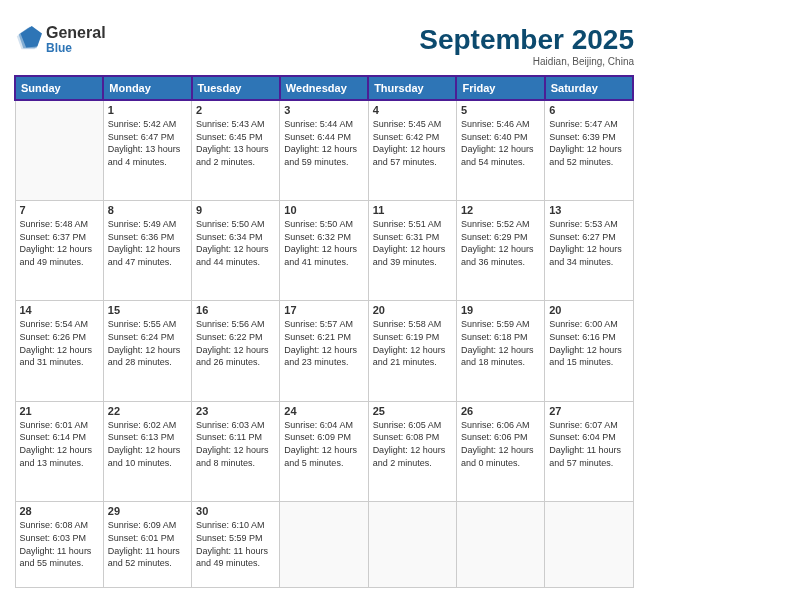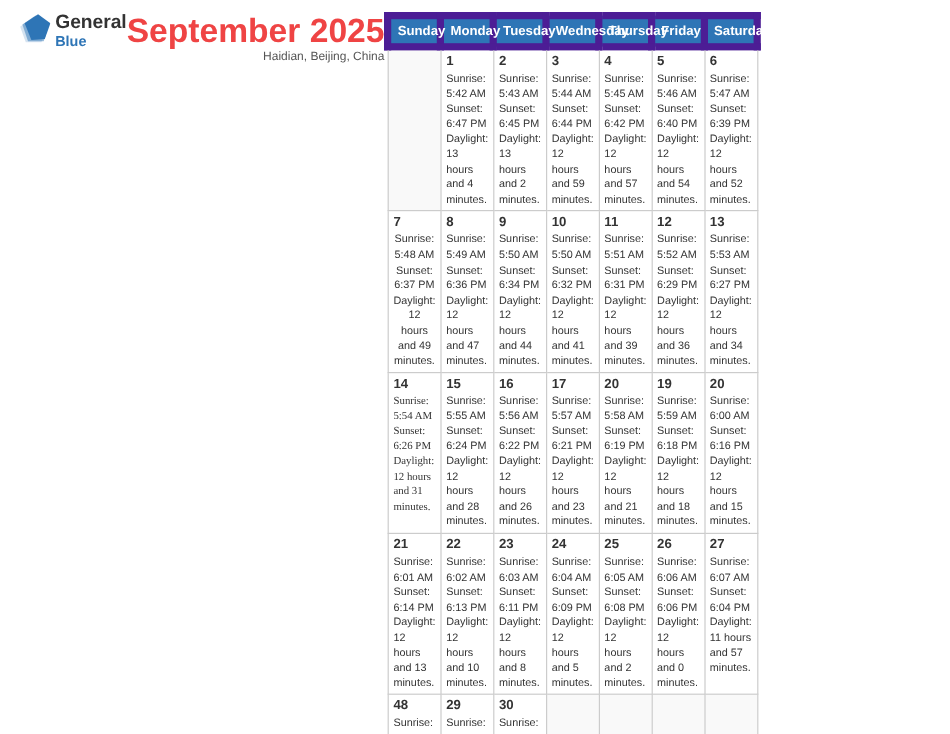--- a/index.html
+++ b/index.html
@@ -6,23 +6,23 @@
     body {
       width: 792px;
       height: 612px;
       font-family: Arial, Helvetica, sans-serif;
       background: #fff;
       overflow: hidden;
     }
     .page {
       width: 648px;
       height: 612px;
-      padding: 10px 14px;
+      padding: 24px 14px;
       display: flex;
-      flex-direction: row;
+      flex-direction: column;
     }
     .header {
       display: flex;
       justify-content: space-between;
       align-items: flex-start;
       margin-bottom: 8px;
     }
     .logo {
       display: flex;
       align-items: center;
@@ -31,41 +31,41 @@
     .logo-icon {
       width: 28px;
       height: 28px;
     }
     .title-block {
       text-align: right;
     }
     .month-title {
       font-size: 28px;
       font-weight: bold;
-      color: #ef4444;
+      color: #0c4a6e;
     }
     .subtitle {
       font-size: 10px;
       color: #555;
     }
     .calendar {
       flex: 1;
       border: 1px solid #ccc;
       border-collapse: collapse;
       width: 100%;
       table-layout: fixed;
     }
     .calendar th {
       background: #2e75b6;
       color: #fff;
       font-size: 11px;
       font-weight: bold;
       text-align: left;
       padding: 4px 5px;
-      border: 6px solid #4c1d95;
+      border: 2px solid #4c1d95;
       height: 24px;
     }
     .calendar td {
       border: 1px solid #ccc;
       vertical-align: top;
       padding: 3px 4px;
       font-size: 9.2px;
       color: #333;
       background: #fff;
       height: 88px;
@@ -165,21 +165,21 @@
             <span class="day-num">6</span>
             <div class="cell-text" style="white-space: pre-line;">Sunrise: 5:47 AM
 Sunset: 6:39 PM
 Daylight: 12 hours
 and 52 minutes.</div>
           </td>
         </tr>
         <tr>
           <td>
             <span class="day-num">7</span>
-            <div class="cell-text" style="white-space: pre-line; text-align: center;">Sunrise: 5:48 AM
+            <div class="cell-text" style="white-space: pre-line;">Sunrise: 5:48 AM
 Sunset: 6:37 PM
 Daylight: 12 hours
 and 49 minutes.</div>
           </td>
           <td>
             <span class="day-num">8</span>
             <div class="cell-text" style="white-space: pre-line;">Sunrise: 5:49 AM
 Sunset: 6:36 PM
 Daylight: 12 hours
 and 47 minutes.</div>
@@ -216,21 +216,21 @@
             <span class="day-num">13</span>
             <div class="cell-text" style="white-space: pre-line;">Sunrise: 5:53 AM
 Sunset: 6:27 PM
 Daylight: 12 hours
 and 34 minutes.</div>
           </td>
         </tr>
         <tr>
           <td>
             <span class="day-num">14</span>
-            <div class="cell-text" style="white-space: pre-line; font-family: Liberation Serif, serif;">Sunrise: 5:54 AM
+            <div class="cell-text" style="white-space: pre-line;">Sunrise: 5:54 AM
 Sunset: 6:26 PM
 Daylight: 12 hours
 and 31 minutes.</div>
           </td>
           <td>
             <span class="day-num">15</span>
             <div class="cell-text" style="white-space: pre-line;">Sunrise: 5:55 AM
 Sunset: 6:24 PM
 Daylight: 12 hours
 and 28 minutes.</div>
@@ -317,21 +317,21 @@
           <td>
             <span class="day-num">27</span>
             <div class="cell-text" style="white-space: pre-line;">Sunrise: 6:07 AM
 Sunset: 6:04 PM
 Daylight: 11 hours
 and 57 minutes.</div>
           </td>
         </tr>
         <tr class="last-row">
           <td>
-            <span class="day-num">48</span>
+            <span class="day-num">28</span>
             <div class="cell-text" style="white-space: pre-line;">Sunrise: 6:08 AM
 Sunset: 6:03 PM
 Daylight: 11 hours
 and 55 minutes.</div>
           </td>
           <td>
             <span class="day-num">29</span>
             <div class="cell-text" style="white-space: pre-line;">Sunrise: 6:09 AM
 Sunset: 6:01 PM
 Daylight: 11 hours

